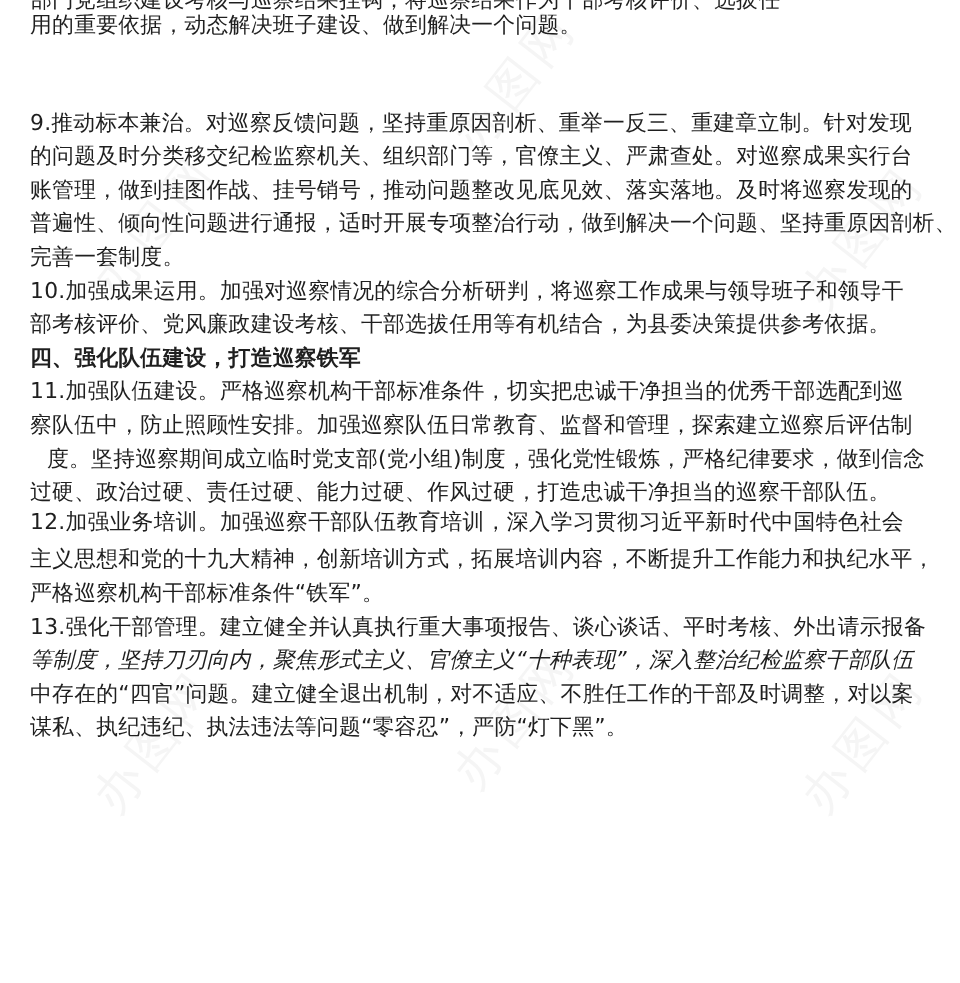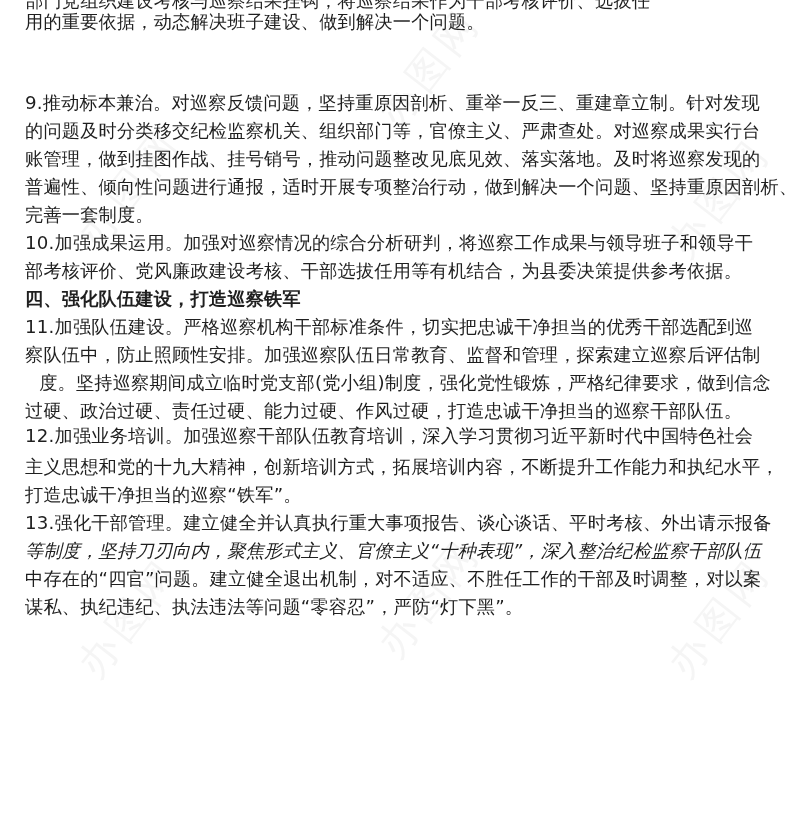--- a/index.html
+++ b/index.html
@@ -33,19 +33,19 @@
       <div class="line" style="top: 201px;">完善一套制度。</div>
       <div class="line" style="top: 229px;">10.加强成果运用。加强对巡察情况的综合分析研判，将巡察工作成果与领导班子和领导干</div>
       <div class="line" style="top: 257px;">部考核评价、党风廉政建设考核、干部选拔任用等有机结合，为县委决策提供参考依据。</div>
       <div class="line bold" style="top: 285px;">四、强化队伍建设，打造巡察铁军</div>
       <div class="line" style="top: 313px;">11.加强队伍建设。严格巡察机构干部标准条件，切实把忠诚干净担当的优秀干部选配到巡</div>
       <div class="line" style="top: 341px;">察队伍中，防止照顾性安排。加强巡察队伍日常教育、监督和管理，探索建立巡察后评估制</div>
       <div class="line" style="top: 369px; text-align: center;">度。坚持巡察期间成立临时党支部(党小组)制度，强化党性锻炼，严格纪律要求，做到信念</div>
       <div class="line" style="top: 397px;">过硬、政治过硬、责任过硬、能力过硬、作风过硬，打造忠诚干净担当的巡察干部队伍。</div>
       <div class="line" style="top: 422px;">12.加强业务培训。加强巡察干部队伍教育培训，深入学习贯彻习近平新时代中国特色社会</div>
       <div class="line" style="top: 453px;">主义思想和党的十九大精神，创新培训方式，拓展培训内容，不断提升工作能力和执纪水平，</div>
-      <div class="line" style="top: 481px;">打造忠诚干净担当的巡察“铁军”。</div>
+      <div class="line" style="top: 481px;">严格巡察机构干部标准条件“铁军”。</div>
       <div class="line" style="top: 509px;">13.强化干部管理。建立健全并认真执行重大事项报告、谈心谈话、平时考核、外出请示报备</div>
       <div class="line" style="top: 537px; font-style: italic;">等制度，坚持刀刃向内，聚焦形式主义、官僚主义“十种表现”，深入整治纪检监察干部队伍</div>
       <div class="line" style="top: 565px;">中存在的“四官”问题。建立健全退出机制，对不适应、不胜任工作的干部及时调整，对以案</div>
       <div class="line" style="top: 593px;">谋私、执纪违纪、执法违法等问题“零容忍”，严防“灯下黑”。</div>
     </div>
 </div>
 
 </body></html>

